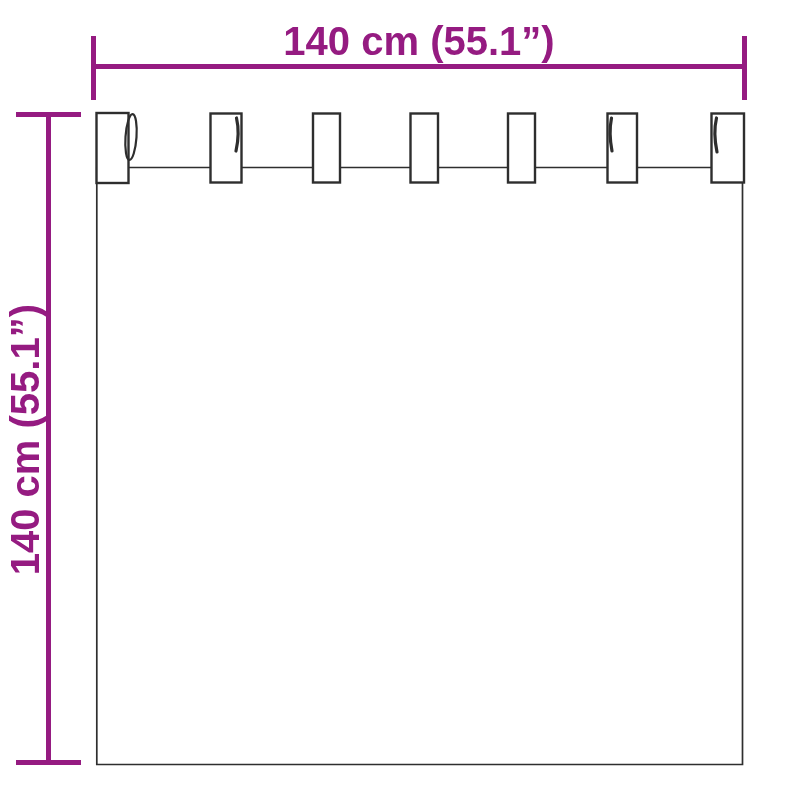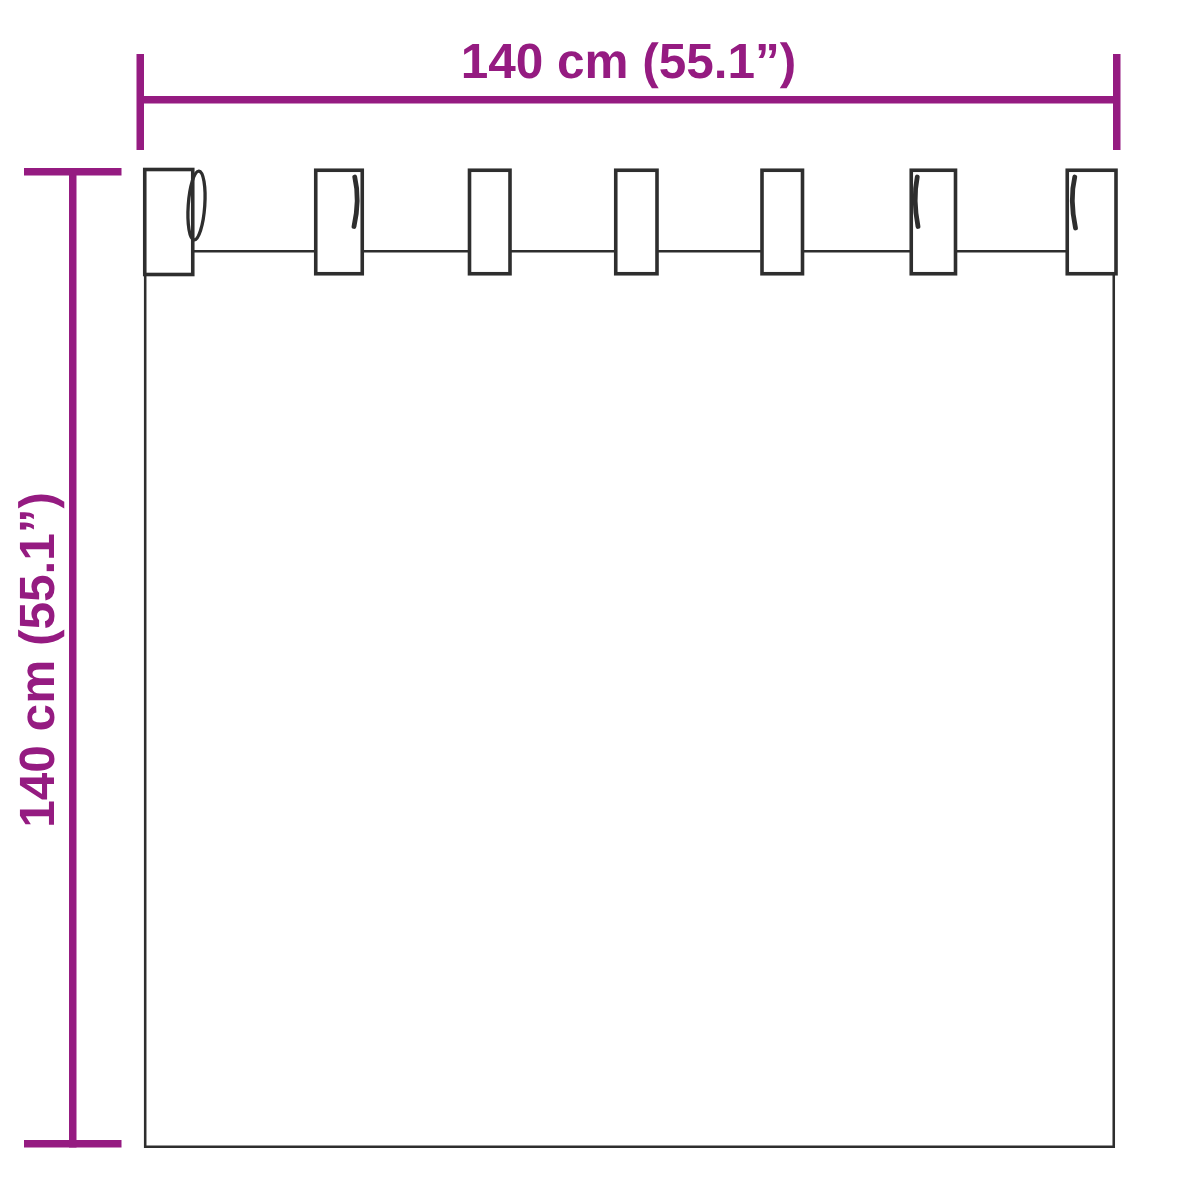--- a/index.html
+++ b/index.html
@@ -27,21 +27,21 @@
   .h-line   { left: 93px;  top: 64px;  width: 652px; height: 5px; }
   .h-cap-l  { left: 91px;  top: 36px;  width: 5px;   height: 64px; }
   .h-cap-r  { left: 742px; top: 36px;  width: 5px;   height: 64px; }
   .v-line   { left: 46px;  top: 114px; width: 5px;   height: 651px; }
   .v-cap-t  { left: 16px;  top: 112px; width: 65px;  height: 5px; }
   .v-cap-b  { left: 16px;  top: 760px; width: 65px;  height: 5px; }
   .dim-label {
     position: absolute;
     color: var(--accent);
     font-weight: bold;
-    font-size: 33px;
+    font-size: 40px;
     line-height: 34px;
     white-space: nowrap;
   }
   .width-label {
     left: 93px; top: 24px; width: 652px; height: 34px;
     text-align: center;
   }
   .height-label-box {
     position: absolute;
     left: 2px; top: 114px; width: 46px; height: 651px;

